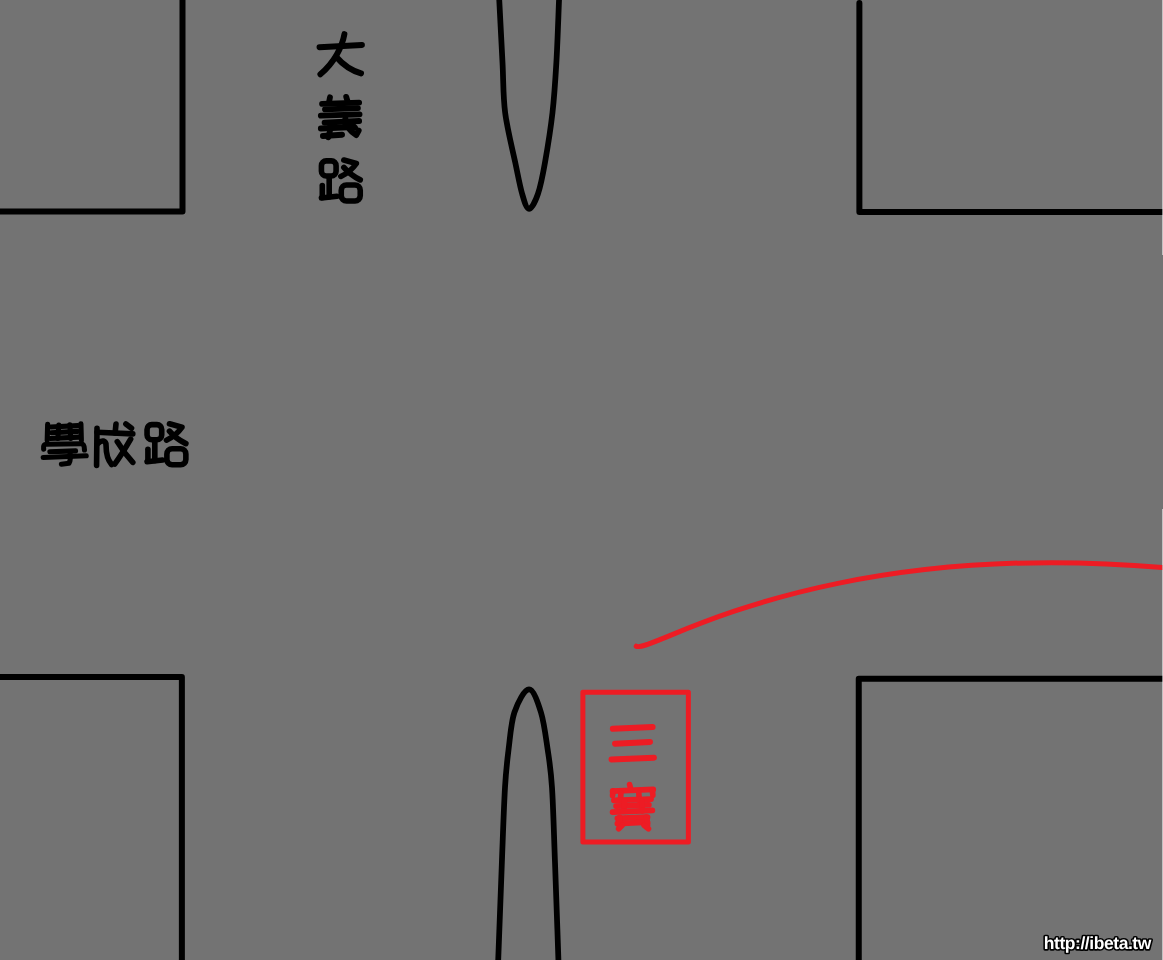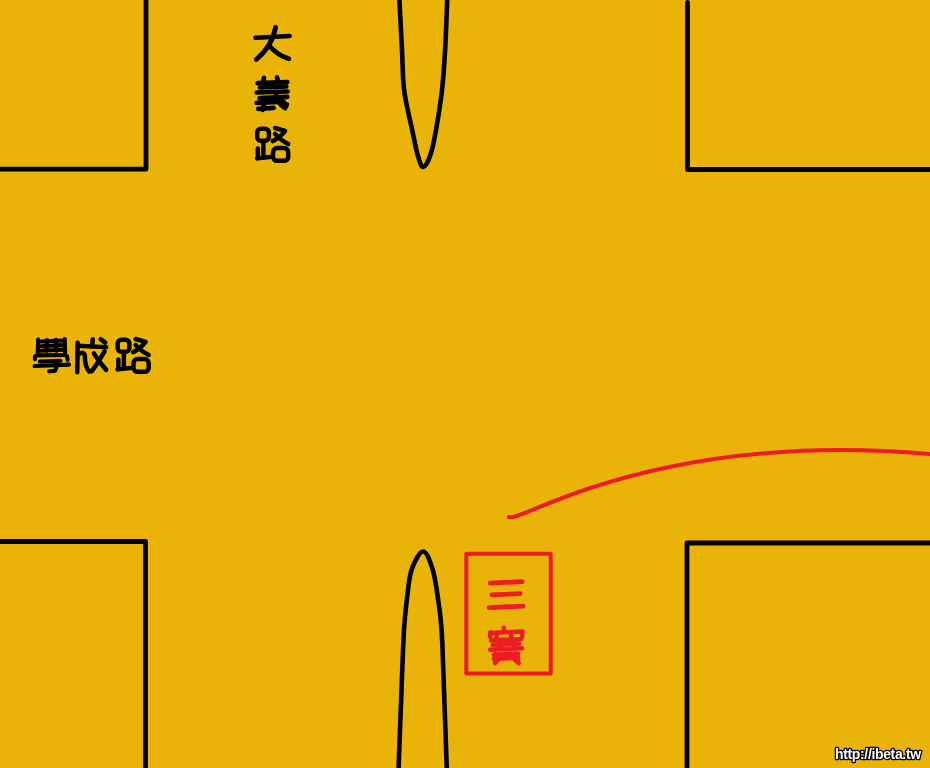--- a/index.html
+++ b/index.html
@@ -1,16 +1,16 @@
 <!DOCTYPE html>
 <html><head>
 <meta charset="utf-8">
 <style>
 html,body{margin:0;padding:0;background:#ffffff;}
-#canvas{position:relative;width:930px;height:768px;overflow:hidden;background:#eab308;}
+#canvas{position:relative;width:930px;height:768px;overflow:hidden;background:#737373;}
 svg{display:block;}
 </style>
 </head>
 <body>
 <div id="canvas">
 <svg width="930" height="768" viewBox="0 0 930 768" fill="none" stroke-linecap="round" stroke-linejoin="round">
 
 <path d="M 146 -2 V 169.2 H -3" stroke="#000000" stroke-width="4.8"></path>
 
 <path d="M 687.5 2.5 V 169.5 H 933" stroke="#000000" stroke-width="4.8"></path>

